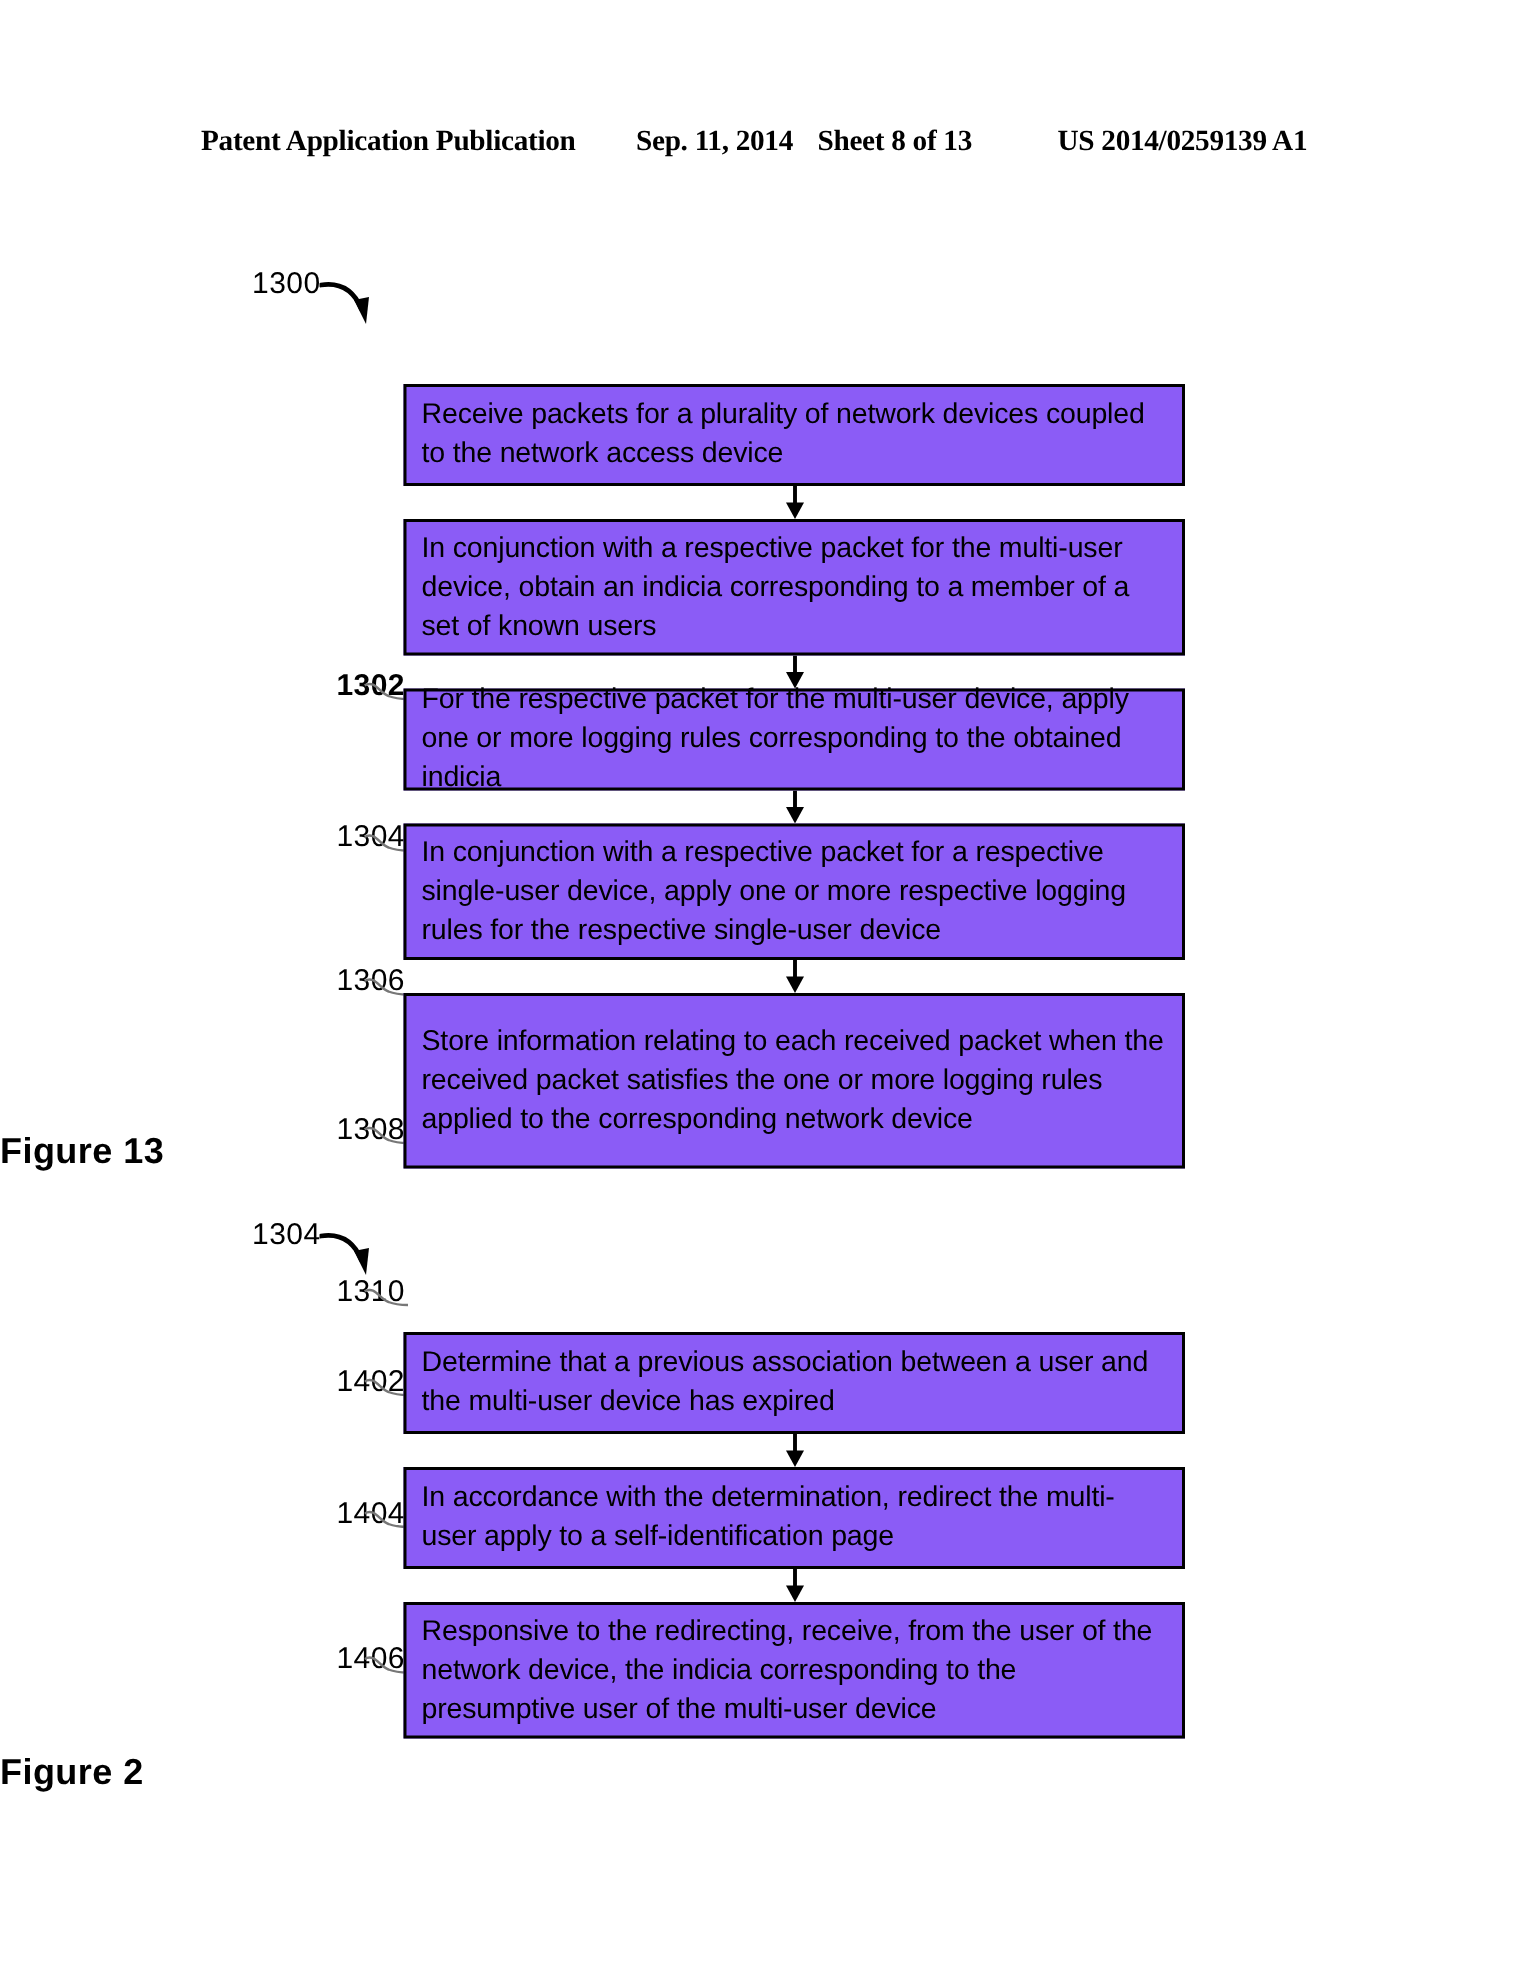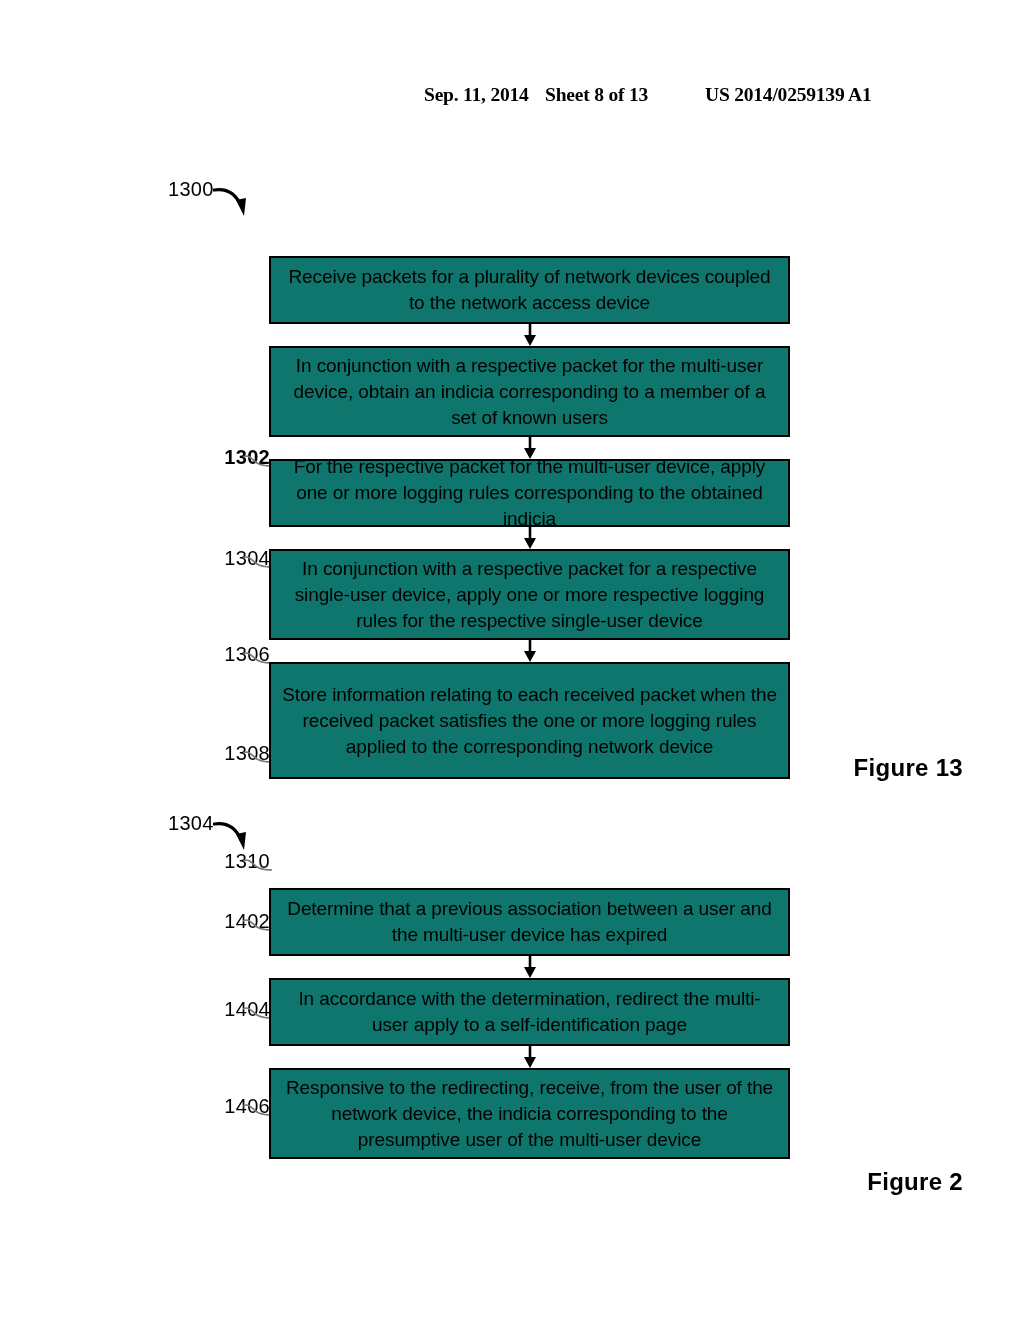--- a/index.html
+++ b/index.html
@@ -61,25 +61,25 @@
     height: 36px;
   }
 
   
   .step {
     position: absolute;
     left: 269px;
     width: 521px;
     border: 2.6px solid #000;
     box-sizing: border-box;
-    background: #0f766e;
+    background: #8b5cf6;
     display: flex;
     align-items: center;
     justify-content: center;
-    text-align: center;
+    text-align: left;
   }
   .step-text {
     font-size: 19px;
     line-height: 26px;
     padding: 0 10px;
     letter-spacing: -0.1px;
   }
 
   
   .ref {
@@ -102,33 +102,33 @@
     left: 520px;
     width: 20px;
     height: 22px;
   }
 
   
   .fig-caption {
     position: absolute;
     left: 0;
     width: 919px;
-    text-align: right;
+    text-align: left;
     font-size: 24px;
     font-weight: bold;
     letter-spacing: 0.3px;
-    padding-left: 44px;
   }
   #caption-13 { top: 754px; }
   #caption-14 { top: 1168px; }
 </style>
 </head>
 <body>
 
 <div class="page-header">
+  <span class="hdr-pub">Patent Application Publication</span>
   <span class="hdr-date">Sep. 11, 2014</span>
   <span class="hdr-sheet">Sheet 8 of 13</span>
   <span class="hdr-num">US 2014/0259139 A1</span>
 </div>
 
 <div class="flow" id="flow-13">
   <span class="flow-id">1300</span>
   <svg class="flow-arrow" viewBox="0 0 40 36">
     <path d="M1,6 C14,4 23,10 28,22" stroke="#000" stroke-width="3.2" fill="none" stroke-linecap="round"></path>
     <path d="M23,16 L31,32 L33,14 Z" fill="#000"></path>

